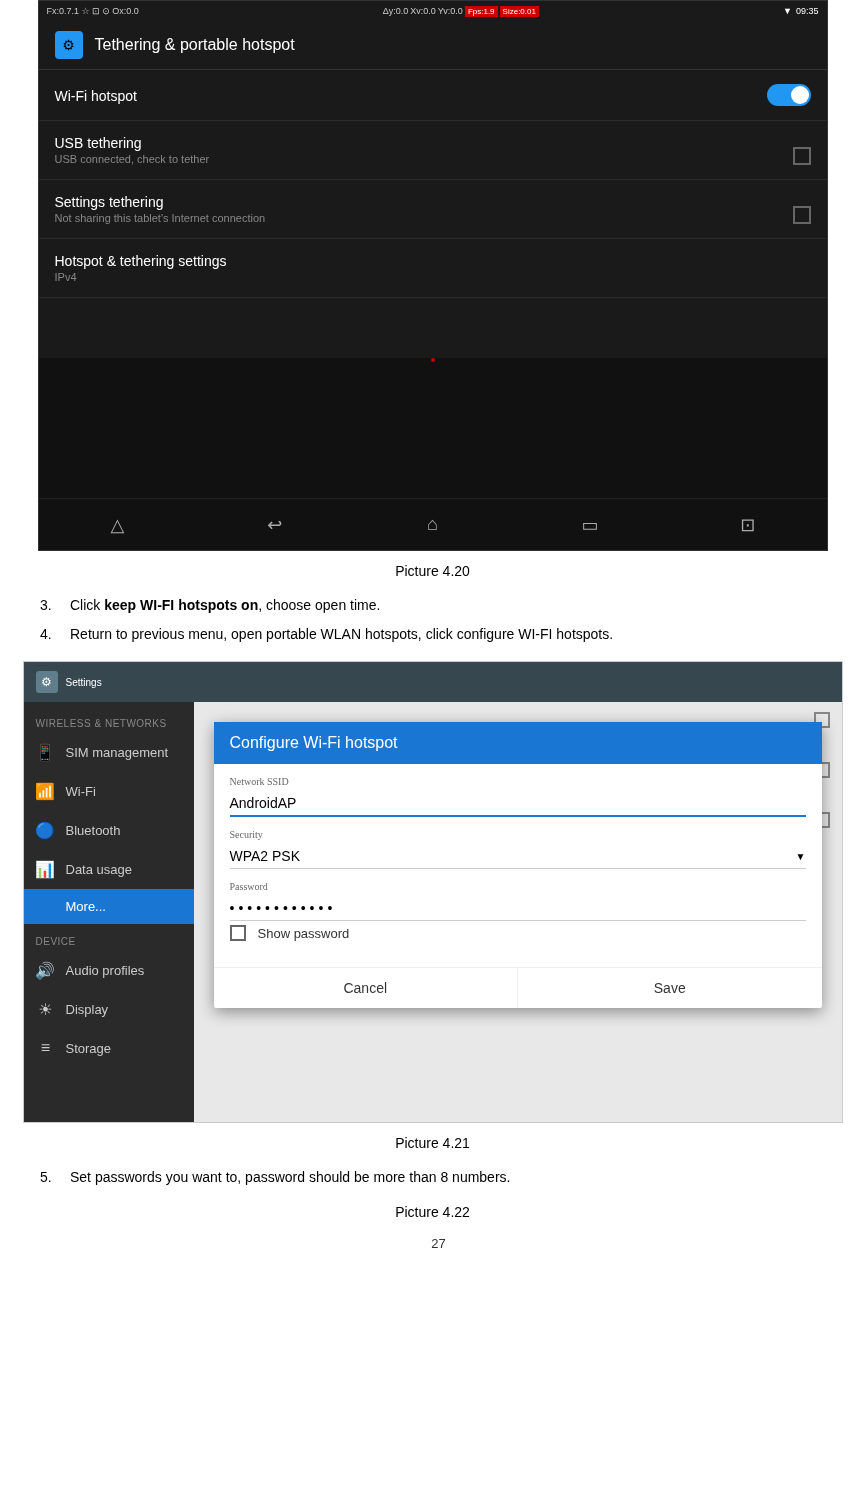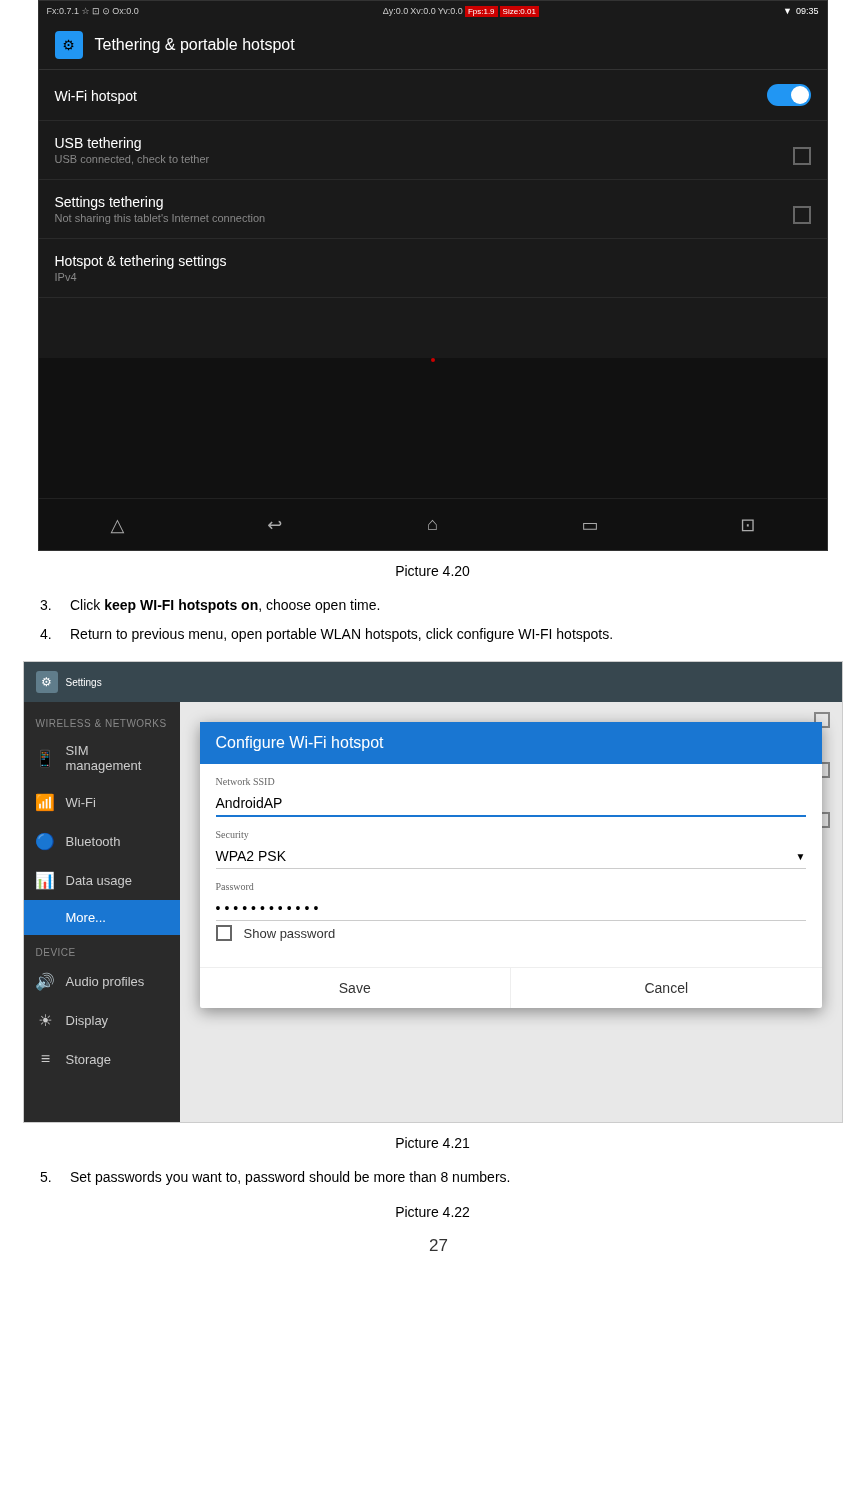--- a/index.html
+++ b/index.html
@@ -191,21 +191,21 @@
       color: #fff;
       font-size: 10px;
     }
 
     .settings-layout {
       display: flex;
       min-height: 420px;
     }
 
     .settings-sidebar {
-      width: 156px;
+      width: 170px;
       background: #2a2a2a;
       padding-top: 8px;
       flex-shrink: 0;
     }
     .sidebar-section-label {
       color: #888;
       font-size: 10px;
       padding: 8px 12px 4px;
       text-transform: uppercase;
       letter-spacing: 0.5px;
@@ -354,21 +354,21 @@
     }
 
     
     .bottom-section {
       padding: 0 40px;
     }
 
     
     .page-number {
       text-align: center;
-      font-size: 17px;
+      font-size: 13px;
       color: #333;
       margin-top: 16px;
       padding-bottom: 10px;
       padding-left: 12px;
     }
   </style>
 </head>
 <body>
 
 <div class="android-screen-1">
@@ -532,22 +532,22 @@
 
           <div class="dialog-field-label">Password</div>
           <div class="dialog-password-dots">••••••••••••</div>
 
           <div class="dialog-checkbox-row">
             <div class="dialog-checkbox"></div>
             <span class="dialog-checkbox-label">Show password</span>
           </div>
         </div>
         <div class="dialog-buttons">
+          <button class="dialog-btn">Cancel</button>
           <button class="dialog-btn">Save</button>
-          <button class="dialog-btn">Cancel</button>
         </div>
       </div>
     </div>
   </div>
 </div>
 
 <div class="caption">Picture 4.21</div>
 
 <div class="instructions bottom-section">
   <div class="instruction-item">

